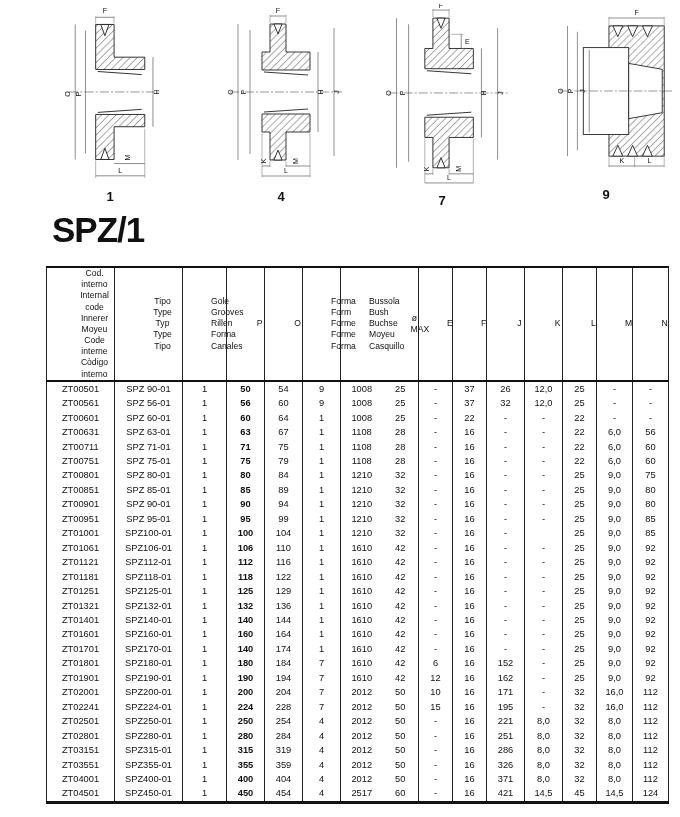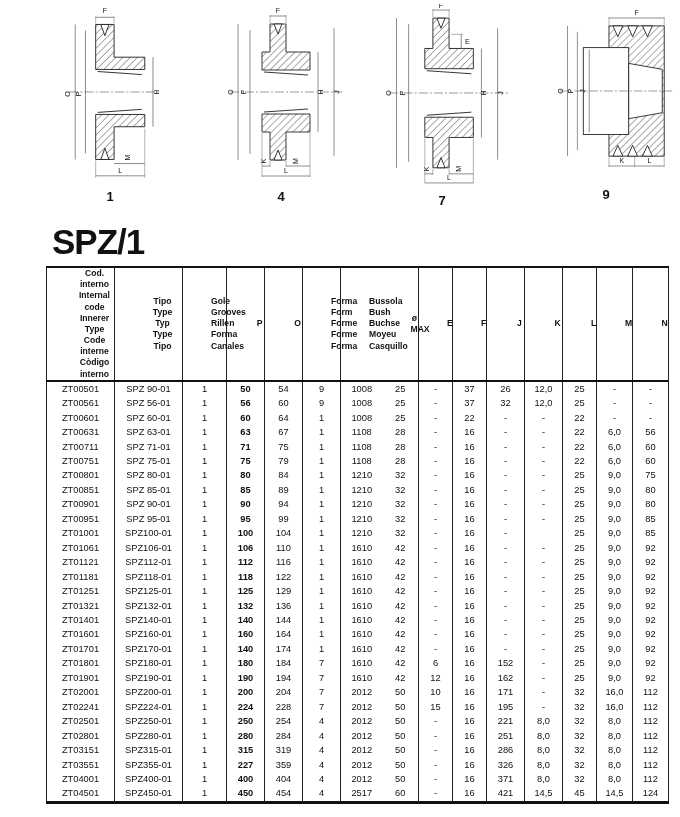--- a/index.html
+++ b/index.html
@@ -15,31 +15,31 @@
   .fig-9{left:532px;width:148px;}
   .fig-num{font-size:13px;font-weight:bold;margin-top:1px;}
   svg .ln{stroke:#222;stroke-width:0.9;fill:none;}
   svg .shape{stroke:#222;stroke-width:0.9;}
   svg .cl{stroke:#555;stroke-width:0.6;stroke-dasharray:9 2 2 2;fill:none;}
   svg .dim{stroke:#444;stroke-width:0.6;fill:none;}
   svg .ext{stroke:#666;stroke-width:0.5;fill:none;}
   svg text{font-family:"Liberation Sans",sans-serif;font-size:7px;fill:#111;}
 
   
-  .title{position:absolute;top:222px;left:52px;font-size:35px;font-weight:bold;
+  .title{position:absolute;top:210px;left:52px;font-size:35px;font-weight:bold;
          letter-spacing:-1px;}
 
   
   table.spec{position:absolute;top:266px;left:46px;width:616px;
              border-collapse:collapse;table-layout:fixed;
              border-top:2px solid #111;border-bottom:3px solid #111;}
   table.spec th, table.spec td{
       border-left:1px solid #222;border-right:1px solid #222;
       text-align:center;vertical-align:middle;padding:0;}
-  table.spec thead th{font-weight:bold;font-size:8.6px;line-height:1.3;
+  table.spec thead th{font-weight:normal;font-size:8.6px;line-height:1.3;
       height:70px;border-bottom:2px solid #111;padding-left:28px;}
   table.spec tbody td{font-size:9.3px;height:14.45px;line-height:14.45px;
       white-space:nowrap;overflow:hidden;}
   table.spec td.b{font-weight:bold;}
   table.spec .no-r{border-right:none;margin-left:32px;}
   table.spec .no-l{border-left:none;}
 </style>
 </head>
 <body>
 
@@ -196,21 +196,21 @@
         <col style="width:38px">
       <col style="width:34px">
         <col style="width:36px">
         <col style="width:36px">
     </colgroup>
     <thead>
       <tr>
         <th>
             <div>Cod. interno</div>
             <div>Internal code</div>
-            <div>Innerer Type</div>
+            <div>Innerer Moyeu</div>
             <div>Code interne</div>
             <div>Còdigo interno</div>
           </th>
         <th>
             <div>Tipo</div>
             <div>Type</div>
             <div>Typ</div>
             <div>Type</div>
             <div>Tipo</div>
           </th>
@@ -690,21 +690,21 @@
           <td>286</td>
           <td>8,0</td>
           <td>32</td>
           <td>8,0</td>
           <td>112</td>
         </tr>
         <tr>
           <td>ZT03551</td>
           <td>SPZ355-01</td>
           <td>1</td>
-          <td class="b">227</td>
+          <td class="b">355</td>
           <td>359</td>
           <td>4</td>
           <td class="no-r">2012</td>
           <td class="no-l">50</td>
           <td>-</td>
           <td>16</td>
           <td>326</td>
           <td>8,0</td>
           <td>32</td>
           <td>8,0</td>

